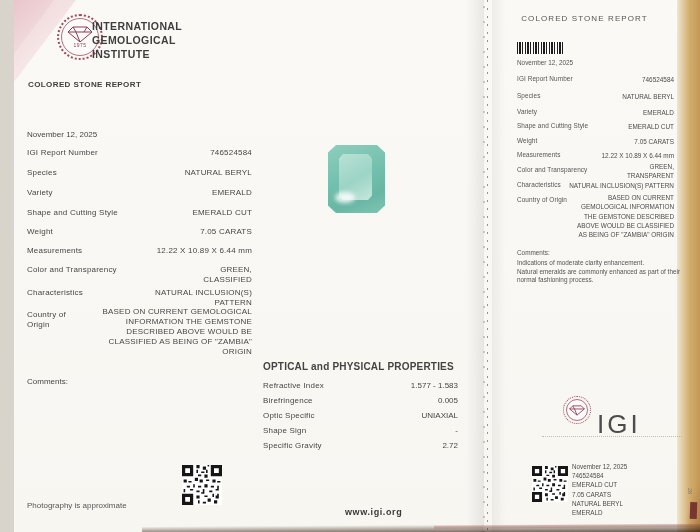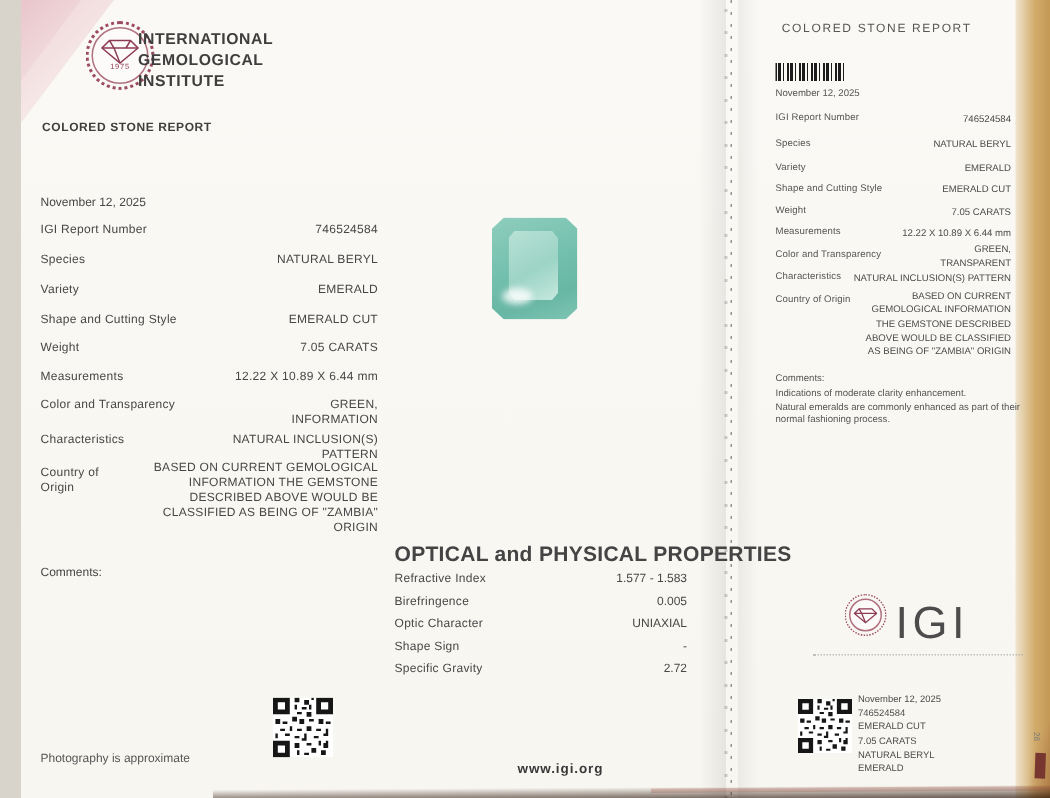--- a/index.html
+++ b/index.html
@@ -60,41 +60,41 @@
   .gem-outer { position:absolute; inset:0;
     clip-path:polygon(14% 0,86% 0,100% 11%,100% 89%,86% 100%,14% 100%,0 89%,0 11%);
     background:linear-gradient(160deg,#8fcdbd 0%,#74c0ae 45%,#68b6a4 75%,#7fc5b3 100%); }
   .gem-table { position:absolute; left:11px; top:9px; right:13px; bottom:13px;
     clip-path:polygon(12% 0,88% 0,100% 10%,100% 90%,88% 100%,12% 100%,0 90%,0 10%);
     background:linear-gradient(150deg,#b9e1d6 0%,#9cd4c5 55%,#c6e8de 100%); }
   .gem-shine { position:absolute; left:7px; top:47px; width:20px; height:11px; border-radius:50%;
     background:rgba(255,255,255,.8); filter:blur(2px); }
 
   
-  .opt-header { left:249px; top:361px; font-size:14px; font-weight:600; letter-spacing:.2px; color:#444; }
+  .opt-header { left:249px; top:361px; font-size:10px; font-weight:600; letter-spacing:.2px; color:#444; }
   .olab { position:absolute; left:249px; font-size:8px; letter-spacing:.2px; }
   .oval { position:absolute; right:256px; font-size:8px; text-align:right; }
   .opt-note { left:250px; top:470px; font-size:8px; font-style:italic; color:#4a4a4a; }
   .website { left:331px; top:507px; font-size:9px; font-weight:600; letter-spacing:.6px; color:#3a3a3a; }
 
   
   .barcode { background:repeating-linear-gradient(90deg,#1c1c1c 0 1px,transparent 1px 2px,
     #1c1c1c 2px 4px,transparent 4px 5px,#1c1c1c 5px 6px,transparent 6px 8px); }
   .qr svg { display:block; width:100%; height:100%; }
 
   
   .stub-header { left:478px; top:14px; width:185px; text-align:center; font-size:8px;
     letter-spacing:1.1px; color:#565656; }
   .stub-date { left:503px; top:59px; font-size:6.4px; color:#555; }
   .slab { position:absolute; left:503px; font-size:6.4px; color:#555; letter-spacing:.1px; }
   .sval { position:absolute; right:40px; font-size:6.4px; color:#4c4c4c; text-align:right;
     white-space:pre-line; line-height:1.45; }
   .stub-comments-label { left:503px; top:249px; font-size:6.4px; color:#555; }
   .stub-comments-text { left:503px; top:259px; font-size:6.4px; color:#555; line-height:1.35; white-space:pre-line; }
-  .stub-igi-text { left:583px; top:399px; font-size:30px; font-weight:500; letter-spacing:3px; color:#4c4c4c; }
+  .stub-igi-text { left:583px; top:409px; font-size:26px; font-weight:500; letter-spacing:3px; color:#4c4c4c; }
   .stub-dotline { left:528px; top:436px; width:140px; border-top:1px dotted #a8a8a8; opacity:.7; }
   .stub-summary { left:558px; top:462px; font-size:6.3px; color:#4c4c4c; line-height:1.46; white-space:pre-line; }
   .edge-mark { left:676px; top:502px; width:7px; height:17px; background:#77362f; transform:rotate(2deg); }
   .edge-mark-label { left:673px; top:488px; font-size:5.5px; color:#7a7a7a; transform:rotate(90deg); }
 </style>
 </head>
 <body>
 
 <div class="frame">
 
@@ -144,21 +144,21 @@
   <div class="lab" style="top:188px">Variety</div>
   <div class="val" style="top:188px">EMERALD</div>
   <div class="lab" style="top:208px">Shape and Cutting Style</div>
   <div class="val" style="top:208px">EMERALD CUT</div>
   <div class="lab" style="top:227px">Weight</div>
   <div class="val" style="top:227px">7.05 CARATS</div>
   <div class="lab" style="top:246px">Measurements</div>
   <div class="val" style="top:246px">12.22 X 10.89 X 6.44 mm</div>
   <div class="lab" style="top:265px">Color and Transparency</div>
   <div class="val" style="top:265px">GREEN,
-INFORMATION</div>
+CLASSIFIED</div>
   <div class="lab" style="top:288px">Characteristics</div>
   <div class="val" style="top:288px">NATURAL INCLUSION(S)
 PATTERN</div>
   <div class="lab" style="top:310px">Country of
 Origin</div>
   <div class="val" style="top:307px">BASED ON CURRENT GEMOLOGICAL
 INFORMATION THE GEMSTONE
 DESCRIBED ABOVE WOULD BE
 CLASSIFIED AS BEING OF "ZAMBIA"
 ORIGIN</div>
@@ -176,21 +176,21 @@
     <div class="gem-outer"></div>
     <div class="gem-table"></div>
     <div class="gem-shine"></div>
   </div>
 
   <div class="abs opt-header">OPTICAL and PHYSICAL PROPERTIES</div>
   <div class="olab" style="top:381px">Refractive Index</div>
   <div class="oval" style="top:381px">1.577 - 1.583</div>
   <div class="olab" style="top:396px">Birefringence</div>
   <div class="oval" style="top:396px">0.005</div>
-  <div class="olab" style="top:411px">Optic Character</div>
+  <div class="olab" style="top:411px">Optic Specific</div>
   <div class="oval" style="top:411px">UNIAXIAL</div>
   <div class="olab" style="top:426px">Shape Sign</div>
   <div class="oval" style="top:426px">-</div>
   <div class="olab" style="top:441px">Specific Gravity</div>
   <div class="oval" style="top:441px">2.72</div>
   <div class="abs website">www.igi.org</div>
 
   <div class="abs stub-header">COLORED STONE REPORT</div>
   <div class="abs barcode" style="left:503px; top:42px; width:46px; height:12px;"></div>
   <div class="abs stub-date">November 12, 2025</div>

